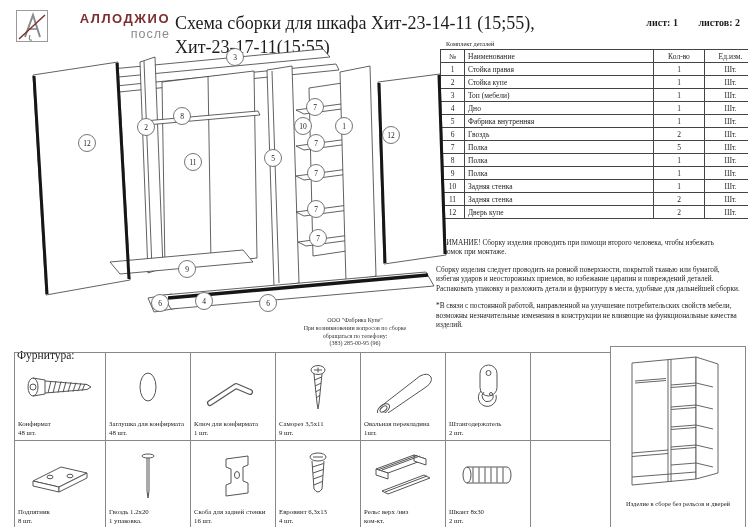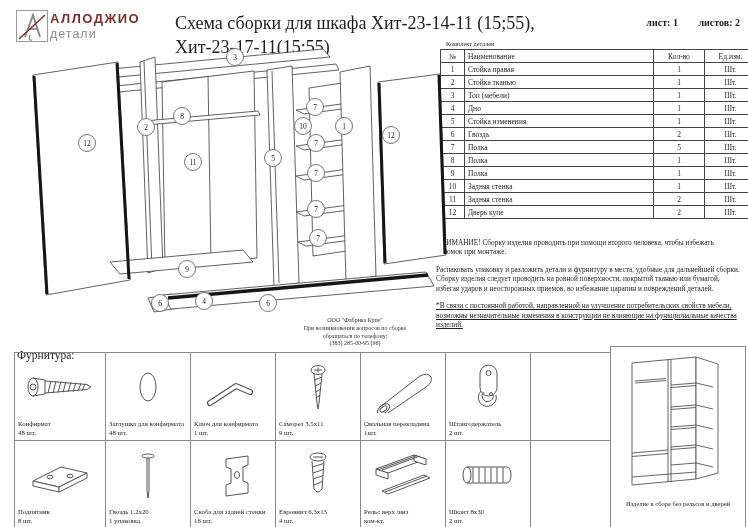--- a/index.html
+++ b/index.html
@@ -1,39 +1,39 @@
 <!DOCTYPE html>
 <html><head>
 <meta charset="utf-8">
 <style>
   html,body{margin:0;padding:0;background:#e8e8e8;}
   .page{position:relative;width:748px;height:527px;background:#fff;overflow:hidden;
         font-family:"Liberation Serif",serif;color:#1d1d1d;}
   
   .logo-box{position:absolute;left:16px;top:10px;width:30px;height:30px;border:1.5px solid #9a9a9a;}
-  .logo-text{position:absolute;left:50px;top:11px;width:120px;text-align:left;
+  .logo-text{position:absolute;left:50px;top:11px;width:120px;text-align:right;
              font-family:"Liberation Sans",sans-serif;}
   .logo-title{font-size:13px;font-weight:bold;color:#7b2f2f;letter-spacing:1.5px;}
   .logo-subtitle{font-size:12.5px;color:#8a8a8a;letter-spacing:1px;margin-top:1px;}
   .doc-title{position:absolute;left:175px;top:11px;width:400px;text-align:left;
              font-size:18px;line-height:1.35;}
   .sheet-info{position:absolute;right:8px;top:17px;font-size:10px;font-weight:bold;}
   .sheet-info span{margin-left:18px;}
   
   .parts-caption{position:absolute;left:446px;top:40px;font-size:6.3px;}
   table.parts{position:absolute;left:440px;top:49px;width:300px;border-collapse:collapse;
               font-size:7.5px;table-layout:fixed;}
   table.parts td,table.parts th{border:0.8px solid #444;padding:1.5px 3px;font-weight:normal;
               text-align:center;overflow:hidden;white-space:nowrap;}
   table.parts .tl{text-align:left;}
   .c-num{width:17px;} .c-name{width:182px;} .c-qty{width:44px;font-family:Liberation Serif, serif;} .c-unit{width:45px;}
   
   .notices{position:absolute;left:436px;top:238px;width:306px;font-size:7.3px;line-height:1.3;}
   .notices .gap{margin-bottom:8px;}
-  .notices .gap-top{margin-top:8px;text-decoration:underline;}
+  .notices .gap-top{margin-top:8px;}
   
   svg.diagram{position:absolute;left:12px;top:46px;}
   svg text{font-family:"Liberation Serif",serif;}
   .factory-note{position:absolute;left:282px;top:317px;width:146px;font-size:6px;
                 line-height:1.3;text-align:center;color:#333;}
   
   .hw-heading{position:absolute;left:17px;top:349px;font-size:11.5px;}
   table.hw{position:absolute;left:14px;top:352px;width:596px;border-collapse:collapse;table-layout:fixed;}
   table.hw td{border:1px solid #888;padding:0;vertical-align:top;height:87px;}
   .hw-cell{height:100%;display:flex;flex-direction:column;}
@@ -51,21 +51,21 @@
   <div class="logo-box">
     <svg width="30" height="30" viewBox="0 0 30 30">
       <path d="M8 26 L16 4 L23 26" fill="none" stroke="#8a8a8a" stroke-width="2"></path>
       <path d="M10 18 L21 18" fill="none" stroke="#8a8a8a" stroke-width="1.6"></path>
       <path d="M2 28 L28 4" fill="none" stroke="#7b2f2f" stroke-width="1.4"></path>
       <path d="M13 24 q-2 6 2 5" fill="none" stroke="#8a8a8a" stroke-width="1.2"></path>
     </svg>
   </div>
   <div class="logo-text">
     <div class="logo-title">АЛЛОДЖИО</div>
-    <div class="logo-subtitle">детали</div>
+    <div class="logo-subtitle">после</div>
   </div>
   <div class="doc-title">
     <div>Схема сборки для шкафа Хит-23-14-11 (15;55), Хит-23-17-11(15;55)</div>
   </div>
   <div class="sheet-info">
     <span>лист: 1</span>
     <span>листов: 2</span>
   </div>
 
   <div class="parts-caption">Комплект деталей</div>
@@ -78,39 +78,39 @@
       <th class="c-unit">Ед.изм.</th>
     </tr>
     <tr>
           <td>1</td>
           <td class="tl">Стойка правая</td>
           <td>1</td>
           <td>Шт.</td>
         </tr>
     <tr>
           <td>2</td>
-          <td class="tl">Стойка тканью</td>
+          <td class="tl">Стойка купе</td>
           <td>1</td>
           <td>Шт.</td>
         </tr>
     <tr>
           <td>3</td>
           <td class="tl">Топ (мебели)</td>
           <td>1</td>
           <td>Шт.</td>
         </tr>
     <tr>
           <td>4</td>
           <td class="tl">Дно</td>
           <td>1</td>
           <td>Шт.</td>
         </tr>
     <tr>
           <td>5</td>
-          <td class="tl">Стойка изменения</td>
+          <td class="tl">Фабрика внутренняя</td>
           <td>1</td>
           <td>Шт.</td>
         </tr>
     <tr>
           <td>6</td>
           <td class="tl">Гвоздь</td>
           <td>2</td>
           <td>Шт.</td>
         </tr>
     <tr>
@@ -147,22 +147,22 @@
           <td>12</td>
           <td class="tl">Дверь купе</td>
           <td>2</td>
           <td>Шт.</td>
         </tr>
   </tbody>
     </table>
 
   <div class="notices">
     <div class="gap">ВНИМАНИЕ! Сборку изделия проводить при помощи второго человека, чтобы избежать поломок при монтаже.</div>
+    <div>Сборку изделия следует проводить на ровной поверхности, покрытой тканью или бумагой, избегая ударов и неосторожных приемов, во избежание царапин и повреждений деталей.</div>
     <div>Распаковать упаковку и разложить детали и фурнитуру в места, удобные для дальнейшей сборки.</div>
-    <div>Сборку изделия следует проводить на ровной поверхности, покрытой тканью или бумагой, избегая ударов и неосторожных приемов, во избежание царапин и повреждений деталей.</div>
     <div class="gap-top">*В связи с постоянной работой, направленной на улучшение потребительских свойств мебели, возможны незначительные изменения в конструкции не влияющие на функциональные качества изделий.</div>
   </div>
 
   <svg class="diagram" width="444" height="286" viewBox="0 0 444 286">
     <g stroke="#3a3a3a" stroke-width="0.8" fill="#fff">
 
       <polygon points="89,24 311,3 318,11 96,32"></polygon>
       <polygon points="104,40 324,18 327,24 107,46"></polygon>
 
       <polygon points="21,29 106,16 118,234 34,249"></polygon>

